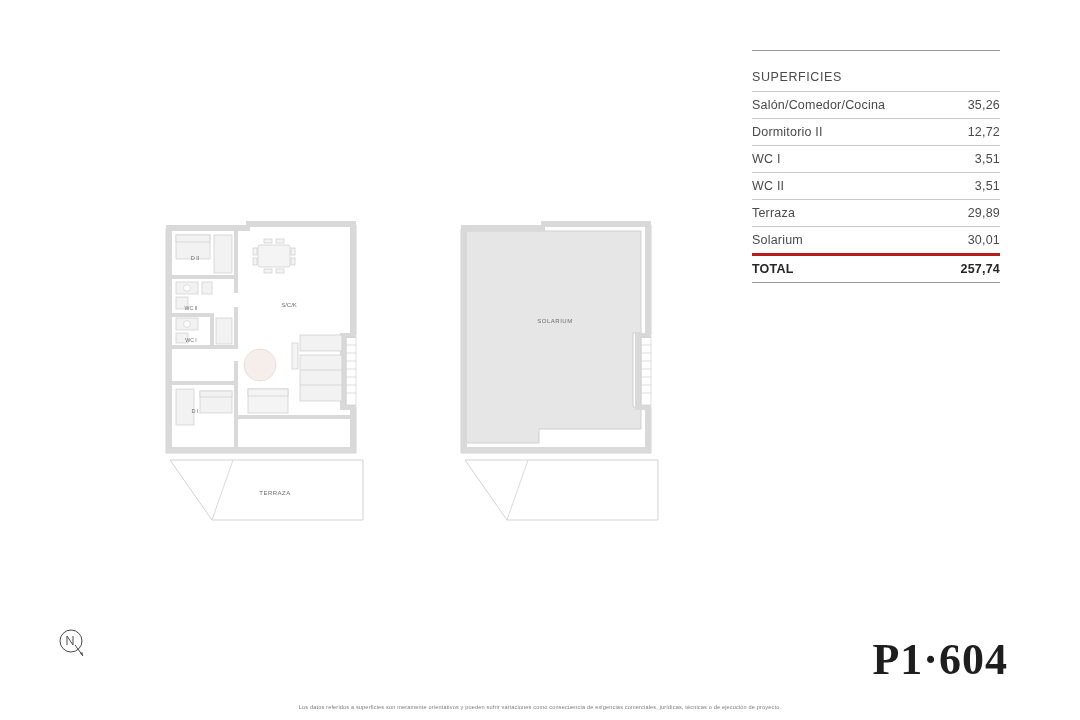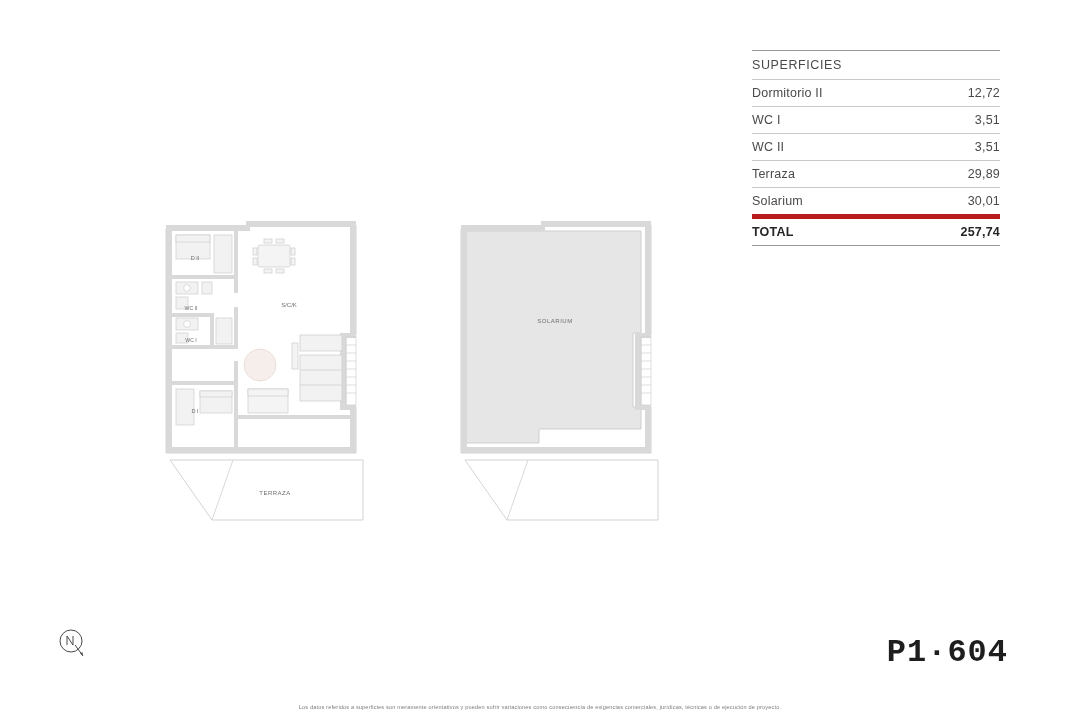--- a/index.html
+++ b/index.html
@@ -37,42 +37,42 @@
     border-top: 1px solid #9a9a9a;
     padding-top: 7px;
     padding-bottom: 7px;
   }
   .surfaces .row.last {
     border-bottom: 1px solid #9a9a9a;
   }
   .surfaces .row.total {
     font-weight: bold;
     color: #262626;
-    border-top: 5px solid #b91c1c;
+    border-top: 3px solid #b91c1c;
   }
   .surfaces .label { text-align: left; }
   .surfaces .value { text-align: right; }
-  .surfaces .head .label { letter-spacing: 0.6px; }
+  .surfaces .head .label { letter-spacing: 0.6px; margin-top: 12px; }
 
   
   .plan {
     position: absolute;
   }
   .plan svg { display: block; }
 
   
   .plan-code {
     position: absolute;
     right: 72px;
     top: 634px;
-    font-size: 32px;
+    font-size: 44px;
     font-weight: bold;
     letter-spacing: 1px;
     color: #1e1e1e;
-    font-family: Liberation Mono, monospace;
+    font-family: Liberation Serif, serif;
   }
 
   
   .north {
     position: absolute;
     left: 56px;
     top: 626px;
     width: 34px;
     height: 34px;
   }
@@ -91,20 +91,24 @@
 </style>
 </head>
 <body>
 
 <div class="surfaces">
   <div class="row head">
     <span class="label">SUPERFICIES</span>
     <span class="value"></span>
   </div>
 
+  <div class="row">
+    <span class="label">Salón/Comedor/Cocina</span>
+    <span class="value">35,26</span>
+  </div>
   <div class="row">
     <span class="label">Dormitorio II</span>
     <span class="value">12,72</span>
   </div>
   <div class="row">
     <span class="label">WC I</span>
     <span class="value">3,51</span>
   </div>
   <div class="row">
     <span class="label">WC II</span>

